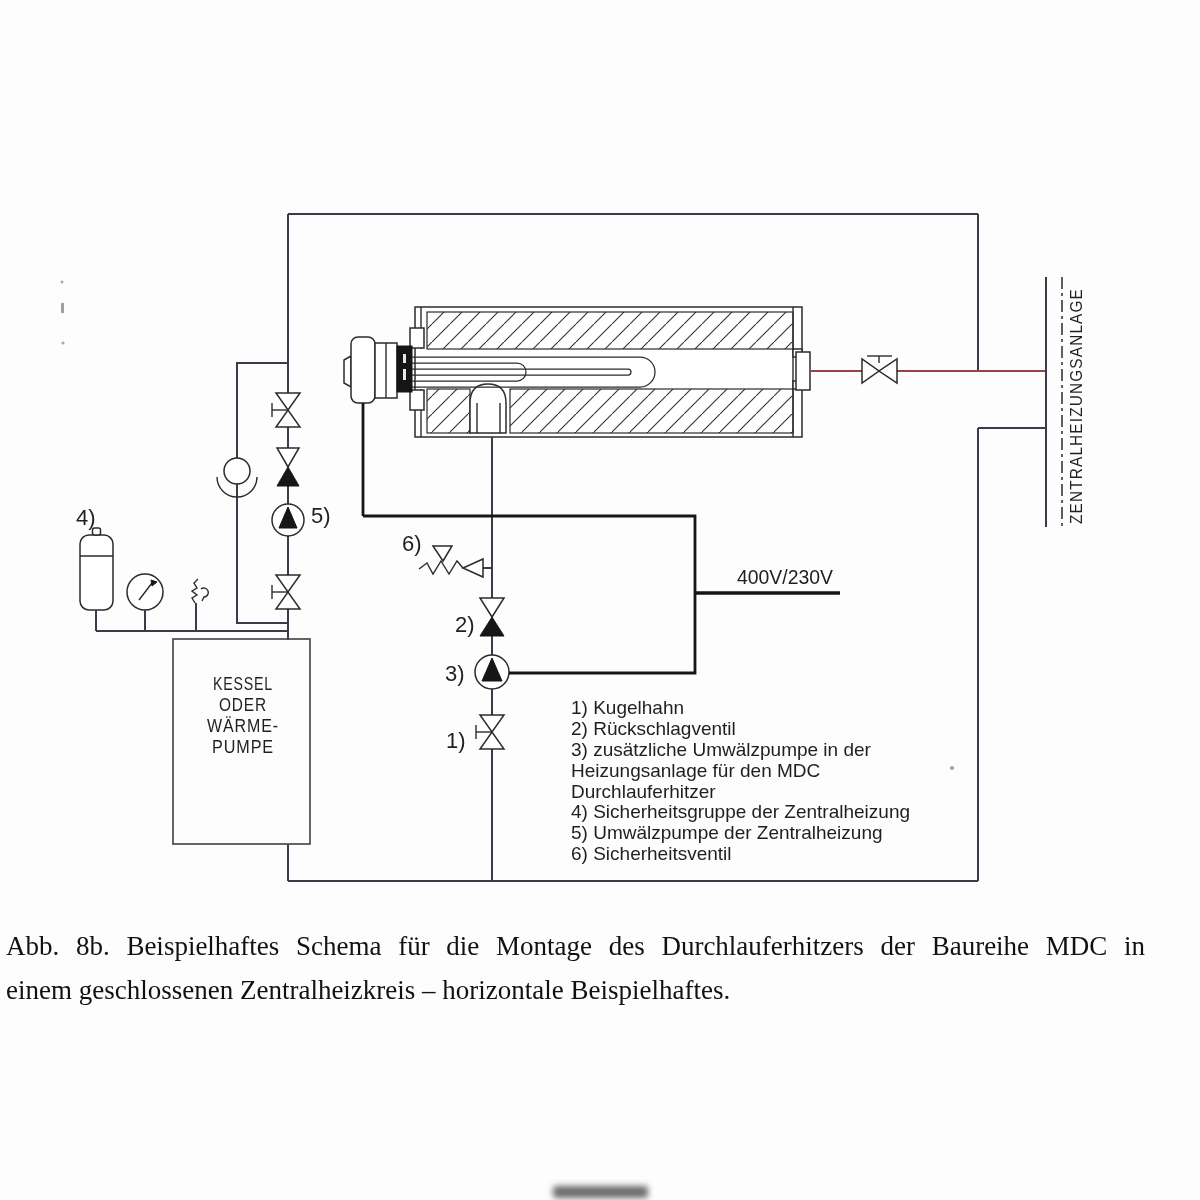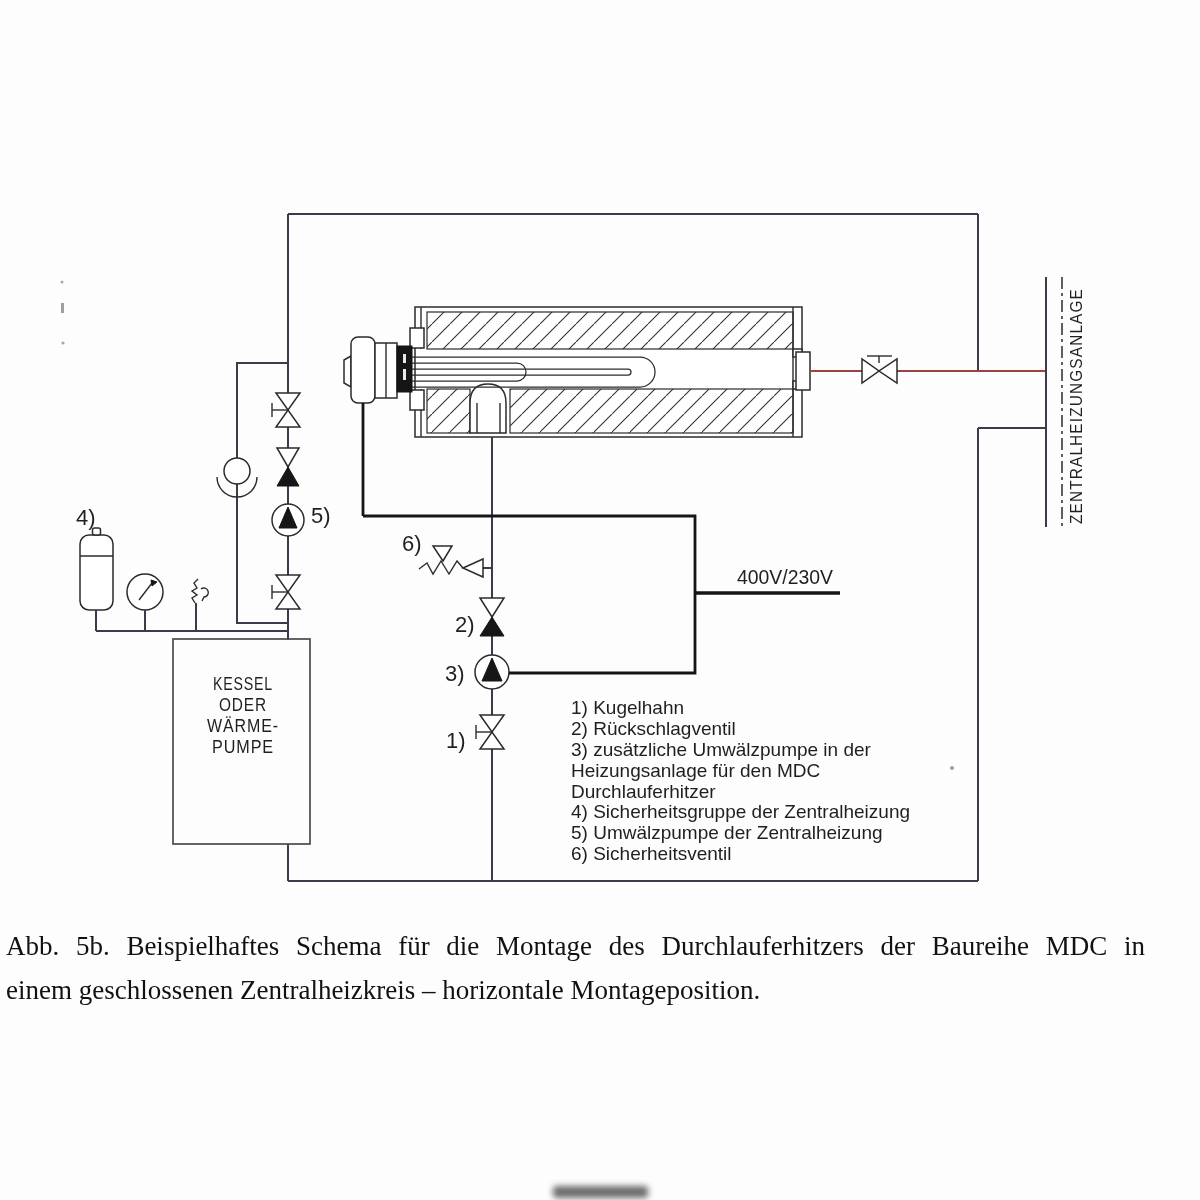--- a/index.html
+++ b/index.html
@@ -234,19 +234,19 @@
     <text class="t legendtx" x="571" y="756">3) zusätzliche Umwälzpumpe in der</text>
     <text class="t legendtx" x="571" y="777">Heizungsanlage für den MDC</text>
     <text class="t legendtx" x="571" y="798">Durchlauferhitzer</text>
     <text class="t legendtx" x="571" y="818">4) Sicherheitsgruppe der Zentralheizung</text>
     <text class="t legendtx" x="571" y="839">5) Umwälzpumpe der Zentralheizung</text>
     <text class="t legendtx" x="571" y="860">6) Sicherheitsventil</text>
   </g>
 </svg>
 
 <div class="caption">
-  <div class="cap-just">Abb. 5b. Beispielhaftes Schema für die Montage des Durchlauferhitzers der Baureihe MDC in</div>
-  <div>einem geschlossenen Zentralheizkreis – horizontale Montageposition.</div>
+  <div class="cap-just">Abb. 8b. Beispielhaftes Schema für die Montage des Durchlauferhitzers der Baureihe MDC in</div>
+  <div>einem geschlossenen Zentralheizkreis – horizontale Beispielhaftes.</div>
 </div>
 
 <div class="smudge"></div>
 
 </div>
 
 </body></html>

